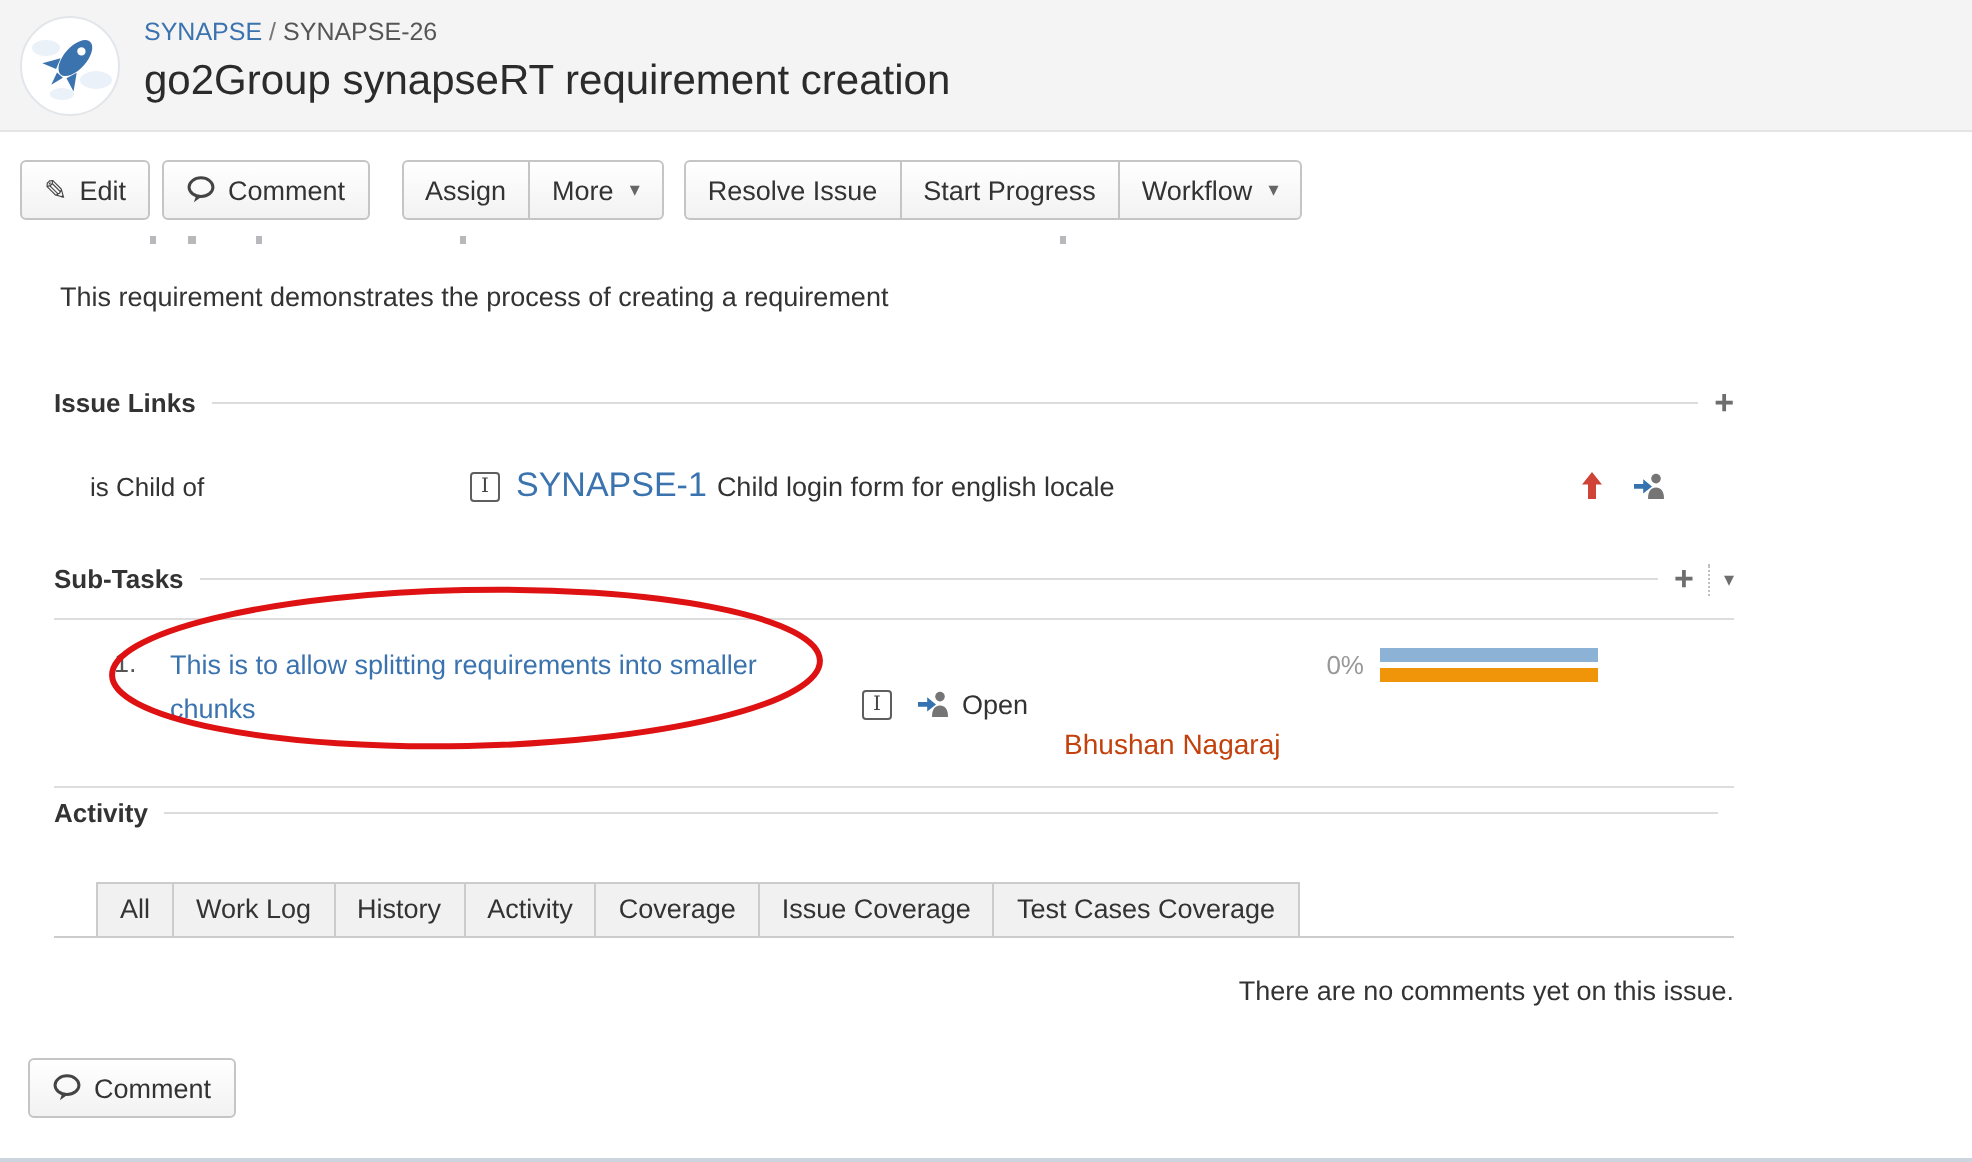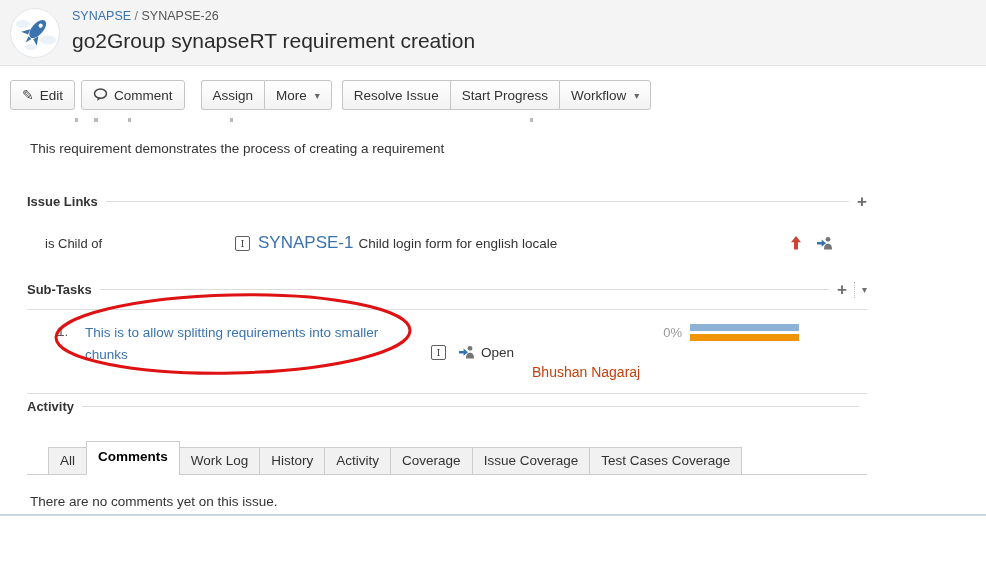--- a/index.html
+++ b/index.html
@@ -1,17 +1,17 @@
 <!DOCTYPE html>
 <html><head>
 <meta charset="utf-8">
 <style>
   * { margin:0; padding:0; box-sizing:border-box; }
   body { font-family:"Liberation Sans", sans-serif; background:#fff; }
-  .page { position:relative; width:986px; height:516px; background:#ffffff; overflow:hidden; }
+  .page { position:relative; width:986px; height:581px; background:#ffffff; overflow:hidden; }
 
   
   .page-header { position:absolute; top:0; left:0; width:986px; height:66px;
     background:#f4f4f4; border-bottom:1px solid #e4e4e4; }
   .avatar { position:absolute; left:10px; top:8px; width:50px; height:50px; border-radius:50%;
     background:#fff; border:1px solid #e2e6ea; overflow:hidden; cursor:pointer; }
   .header-text { position:absolute; left:72px; top:9px; }
   .breadcrumb { font-size:12.5px; color:#777; }
   .breadcrumb a { color:#3b73af; text-decoration:none; cursor:pointer; }
   .breadcrumb .crumb-key { color:#555; }
@@ -78,21 +78,21 @@
 
   .red-ellipse { position:absolute; left:52px; top:291px; pointer-events:none; }
 
   
   .tabs-wrap { display:flex; align-items:flex-end; border-bottom:1px solid #ccc;
     padding-left:21px; margin-top:27px; }
   .tab { font-size:13.5px; color:#333; background:#f1f1f1; border:1px solid #ccc;
     padding:5px 11px 6px; margin-right:-1px; margin-bottom:-1px; cursor:pointer; white-space:nowrap; }
   .tab.active { background:#fff; font-weight:bold; color:#000;
     padding-top:7px; padding-bottom:10px; border-bottom:1px solid #fff; }
-  .empty-message { margin-top:19px; padding-left:3px; font-size:13.5px; color:#333; }
+  .empty-message { margin-top:19px; padding-left:3px; font-size:13.5px; color:#333;text-align:right; }
 
   .footer-comment { position:absolute; left:14px; top:529px; }
   .bottom-line { position:absolute; left:0; bottom:0; width:986px; height:2px; background:#ccd4de; }
 </style>
 </head>
 <body>
 
 <div class="page">
 
   <div class="page-header">
@@ -225,21 +225,20 @@
     <ellipse cx="181" cy="43" rx="177" ry="39" fill="none" stroke="#de1212" stroke-width="3" transform="rotate(-1.2 181 43)"></ellipse>
   </svg>
 
   <div class="section" style="top:399px;">
     <div class="section-header">
       <span class="section-title">Activity</span>
       <div class="section-rule"></div>
     </div>
     <div class="tabs-wrap">
       <div class="tab">All</div>
-      <div class="tab active">Comments</div>
       <div class="tab">Work Log</div>
       <div class="tab">History</div>
       <div class="tab">Activity</div>
       <div class="tab">Coverage</div>
       <div class="tab">Issue Coverage</div>
       <div class="tab">Test Cases Coverage</div>
     </div>
     <div class="empty-message">There are no comments yet on this issue.</div>
   </div>
 

